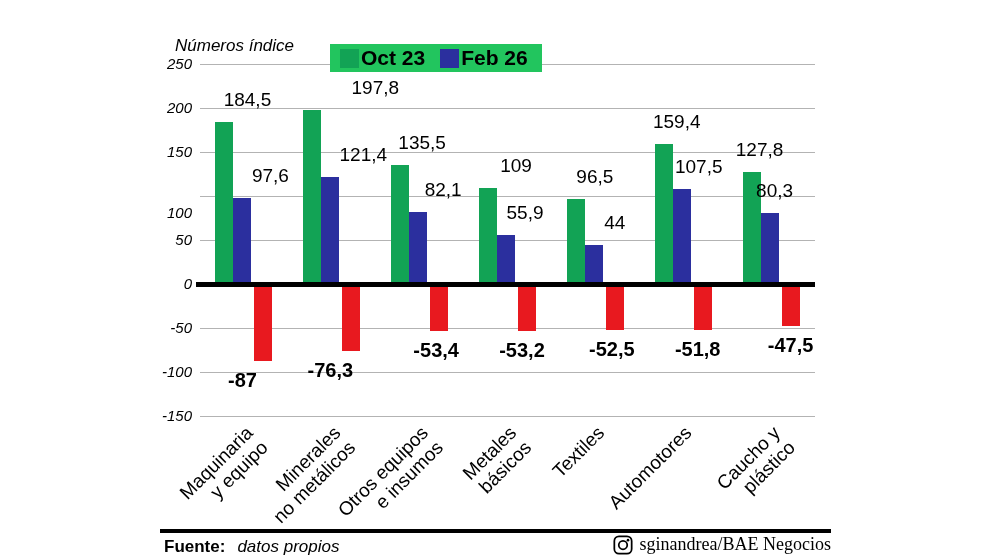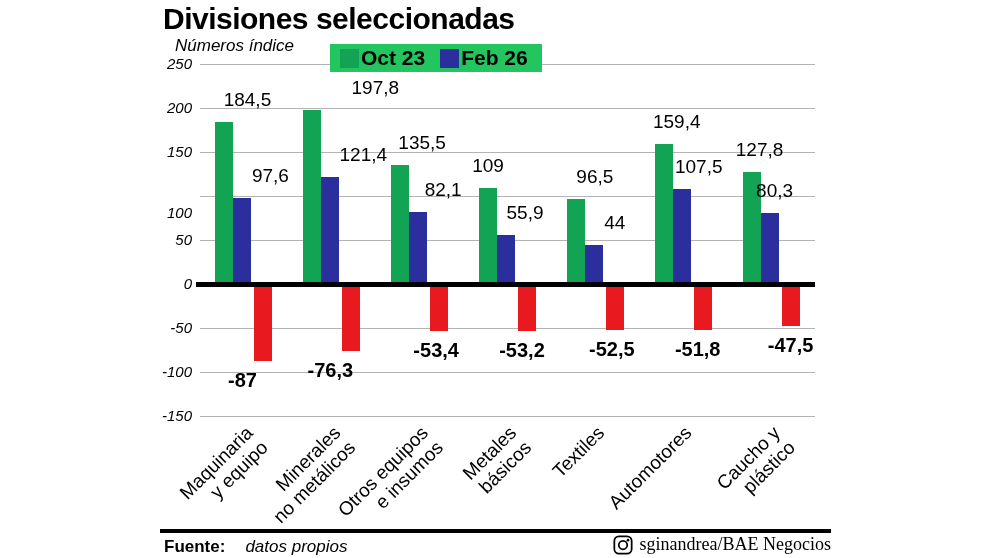--- a/index.html
+++ b/index.html
@@ -33,36 +33,35 @@
   .ytick{
     position:absolute;left:128px;width:64px;text-align:right;font-size:15px;
     font-style:italic;line-height:17px;white-space:nowrap;
   }
   .cat-label{
     position:absolute;top:422px;text-align:right;font-size:19px;line-height:21px;
     white-space:nowrap;transform:rotate(-45deg);transform-origin:100% 0;
   }
   .footer-rule{position:absolute;left:160px;top:529px;width:671px;height:4px;background:#000;}
   .footer-left{
-    position:absolute;left:164px;top:537px;font-size:17px;display:flex;gap:20px;align-items:baseline;
+    position:absolute;left:164px;top:537px;font-size:17px;display:flex;gap:12px;align-items:baseline;
   }
   .footer-source-label{font-weight:700;}
   .footer-source-value{font-style:italic;}
   .footer-right{
     position:absolute;right:161px;top:534px;display:flex;align-items:center;gap:7px;
   }
   .footer-credit{
     font-family:"Liberation Serif","DejaVu Serif",serif;font-size:18px;white-space:nowrap;
   }
 </style>
 </head>
 <body>
 
 <div id="canvas">
-  <div class="title">Divisiones seleccionadas</div>
   <div class="subtitle">Números índice</div>
 
   <div class="legend" style="background: #22c55e;">
       <span class="legend-item">
         <span class="legend-swatch" style="background: rgb(18, 163, 85);"></span>
         <span class="legend-label">Oct 23</span>
       </span>
       <span class="legend-item">
         <span class="legend-swatch" style="background: rgb(43, 47, 158);"></span>
         <span class="legend-label">Feb 26</span>
@@ -90,21 +89,21 @@
       <div class="val-label" style="left: 163.286px; top: 80.168px;">121,4</div>
       <div class="bar" style="left: 142.286px; width: 18px; background: rgb(232, 25, 31); top: 220px; height: 67.144px;"></div>
       <div class="val-label neg" style="left: 130.286px; top: 295.144px;">-76,3</div>
       <div class="bar" style="left: 191.143px; width: 18px; background: rgb(18, 163, 85); top: 100.76px; height: 119.24px;"></div>
       <div class="val-label" style="left: 222.143px; top: 67.76px;">135,5</div>
       <div class="bar" style="left: 209.143px; width: 18px; background: rgb(43, 47, 158); top: 147.752px; height: 72.248px;"></div>
       <div class="val-label" style="left: 243.143px; top: 114.752px;">82,1</div>
       <div class="bar" style="left: 230.143px; width: 18px; background: rgb(232, 25, 31); top: 220px; height: 46.992px;"></div>
       <div class="val-label neg" style="left: 236.143px; top: 274.992px;">-53,4</div>
       <div class="bar" style="left: 279px; width: 18px; background: rgb(18, 163, 85); top: 124.08px; height: 95.92px;"></div>
-      <div class="val-label" style="left: 288px; top: 91.08px; text-align: center;">109</div>
+      <div class="val-label" style="left: 316px; top: 91.08px; text-align: center;">109</div>
       <div class="bar" style="left: 297px; width: 18px; background: rgb(43, 47, 158); top: 170.808px; height: 49.192px;"></div>
       <div class="val-label" style="left: 325px; top: 137.808px;">55,9</div>
       <div class="bar" style="left: 318px; width: 18px; background: rgb(232, 25, 31); top: 220px; height: 46.816px;"></div>
       <div class="val-label neg" style="left: 322px; top: 274.816px;">-53,2</div>
       <div class="bar" style="left: 366.857px; width: 18px; background: rgb(18, 163, 85); top: 135.08px; height: 84.92px;"></div>
       <div class="val-label" style="left: 394.857px; top: 102.08px;">96,5</div>
       <div class="bar" style="left: 384.857px; width: 18px; background: rgb(43, 47, 158); top: 181.28px; height: 38.72px;"></div>
       <div class="val-label" style="left: 414.857px; top: 148.28px;">44</div>
       <div class="bar" style="left: 405.857px; width: 18px; background: rgb(232, 25, 31); top: 220px; height: 46.2px;"></div>
       <div class="val-label neg" style="left: 411.857px; top: 274.2px;">-52,5</div>

